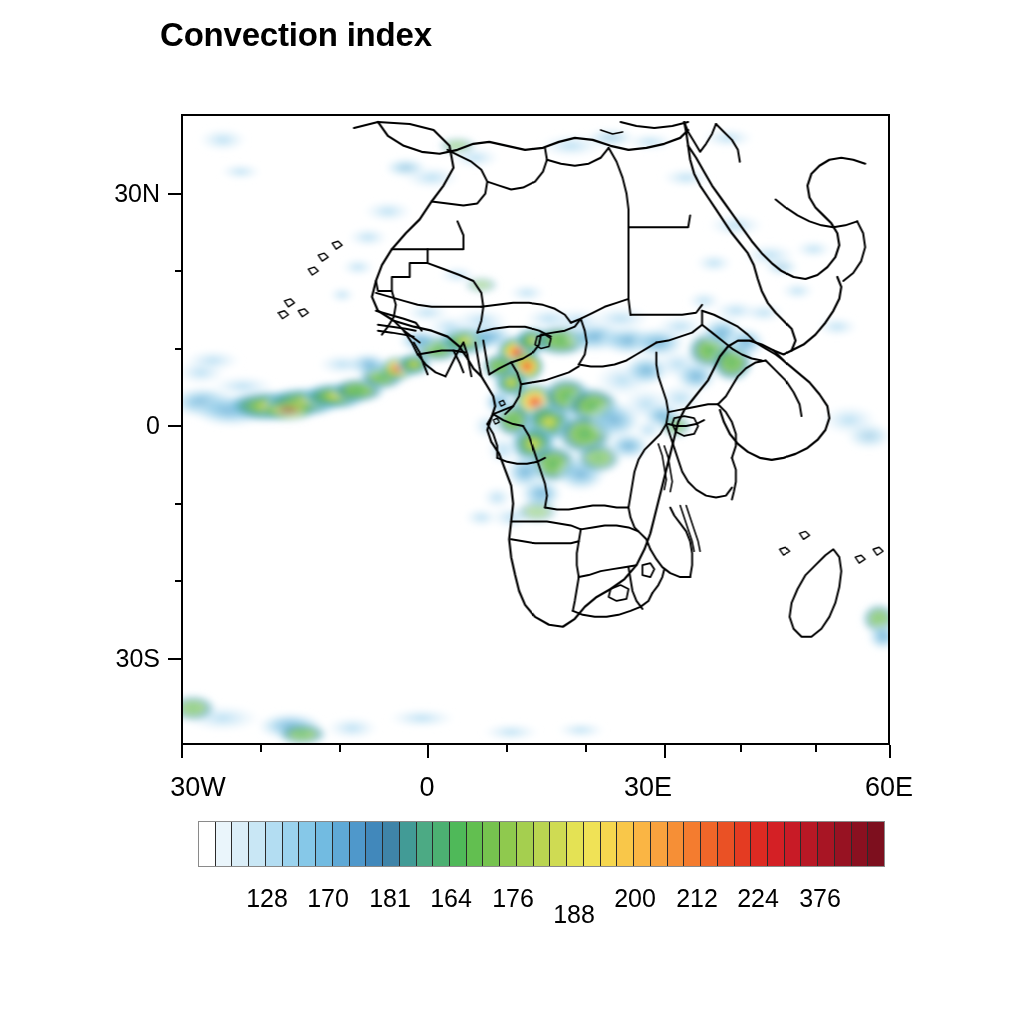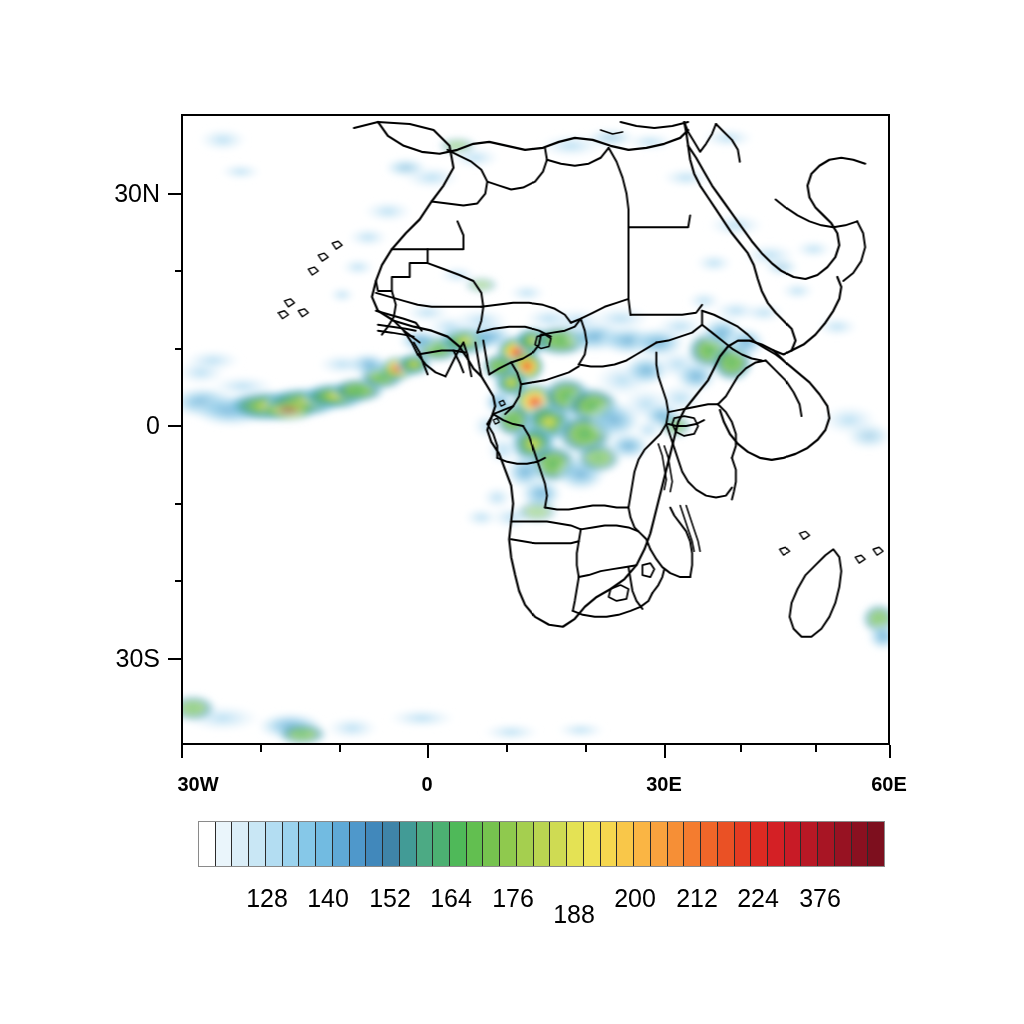--- a/index.html
+++ b/index.html
@@ -16,39 +16,40 @@
   
   #plot{position:absolute;left:181px;top:114px;width:709px;height:631px;
         border:2px solid #000;box-sizing:border-box;background:#fff;overflow:hidden;}
   #mapsvg{position:absolute;left:0;top:0;width:100%;height:100%;display:block;}
 
   
   .tick{position:absolute;background:#000;}
   .tick.v{width:1.6px;}
   .tick.h{height:1.6px;}
 
-  .xlabel{position:absolute;font-size:20px;font-weight:bold;line-height:1;
+  .xlabel{position:absolute;font-size:27px;font-weight:normal;line-height:1;
           text-align:center;white-space:nowrap;transform:translateX(-50%);}
   .ylabel{position:absolute;font-size:25px;font-weight:normal;line-height:1;
           text-align:right;white-space:nowrap;transform:translateY(-50%);}
 
   
   #cbar{position:absolute;left:198px;top:821px;width:687px;height:46px;
         display:flex;box-sizing:border-box;border:1px solid #8a8a8a;}
   #cbar .cell{flex:1 1 0;height:100%;border-right:1px solid #2b2b2b;box-sizing:border-box;}
   #cbar .cell:last-child{border-right:none;}
   #cbarlabels{position:absolute;left:0;top:886px;width:902px;height:30px;}
   .cblabel{position:absolute;font-size:25px;line-height:1;white-space:nowrap;
            transform:translateX(-50%);}
 </style>
 </head>
 <body>
 
 <div id="root">
 
+  <div id="title">Convection index</div>
 
   <div id="plot">
     <svg id="mapsvg" viewBox="0 0 709 631" preserveAspectRatio="none">
       <defs>
 
         <radialGradient id="gA" cx="50%" cy="50%" r="50%">
           <stop offset="0%" stop-color="#f2e04f" stop-opacity="0.95"></stop>
           <stop offset="28%" stop-color="#7ec24f" stop-opacity="0.92"></stop>
           <stop offset="58%" stop-color="#4aa58e" stop-opacity="0.85"></stop>
           <stop offset="80%" stop-color="#76c0e2" stop-opacity="0.7"></stop>
@@ -415,21 +416,21 @@
 
     <div class="tick h" style="left:175px;top:270px;width:7px;"></div>
     <div class="tick h" style="left:175px;top:348px;width:7px;"></div>
     <div class="tick h" style="left:175px;top:503px;width:7px;"></div>
     <div class="tick h" style="left:175px;top:580px;width:7px;"></div>
   </div>
 
   <div>
     <div class="xlabel" style="left:198px;top:774px;">30W</div>
     <div class="xlabel" style="left:427px;top:774px;">0</div>
-    <div class="xlabel" style="left:664px;top:774px;text-align:center;">30E</div>
+    <div class="xlabel" style="left:648px;top:774px;text-align:center;">30E</div>
     <div class="xlabel" style="left:889px;top:774px;">60E</div>
   </div>
   <div>
     <div class="ylabel" style="left:48px;top:193px;width:112px;">30N</div>
     <div class="ylabel" style="left:48px;top:425px;width:112px;">0</div>
     <div class="ylabel" style="left:48px;top:658px;width:112px;">30S</div>
   </div>
 
   <div id="cbar">
       <div class="cell" style="background: rgb(255, 255, 255);"></div>
@@ -469,22 +470,22 @@
       <div class="cell" style="background: rgb(212, 32, 37);"></div>
       <div class="cell" style="background: rgb(200, 27, 38);"></div>
       <div class="cell" style="background: rgb(184, 24, 37);"></div>
       <div class="cell" style="background: rgb(168, 21, 36);"></div>
       <div class="cell" style="background: rgb(151, 18, 34);"></div>
       <div class="cell" style="background: rgb(138, 16, 32);"></div>
       <div class="cell" style="background: rgb(125, 15, 30);"></div>
     </div>
   <div id="cbarlabels">
       <div class="cblabel" style="left: 267px;">128</div>
-      <div class="cblabel" style="left: 328px;">140</div>
-      <div class="cblabel" style="left: 390px;">152</div>
+      <div class="cblabel" style="left: 328px;">170</div>
+      <div class="cblabel" style="left: 390px;">181</div>
       <div class="cblabel" style="left: 451px;">164</div>
       <div class="cblabel" style="left: 513px;">176</div>
       <div class="cblabel" style="left: 574px; margin-top: 16px;">188</div>
       <div class="cblabel" style="left: 635px;">200</div>
       <div class="cblabel" style="left: 697px; text-align: right;">212</div>
       <div class="cblabel" style="left: 758px;">224</div>
       <div class="cblabel" style="left: 820px;">376</div>
     </div>
 
 </div>

